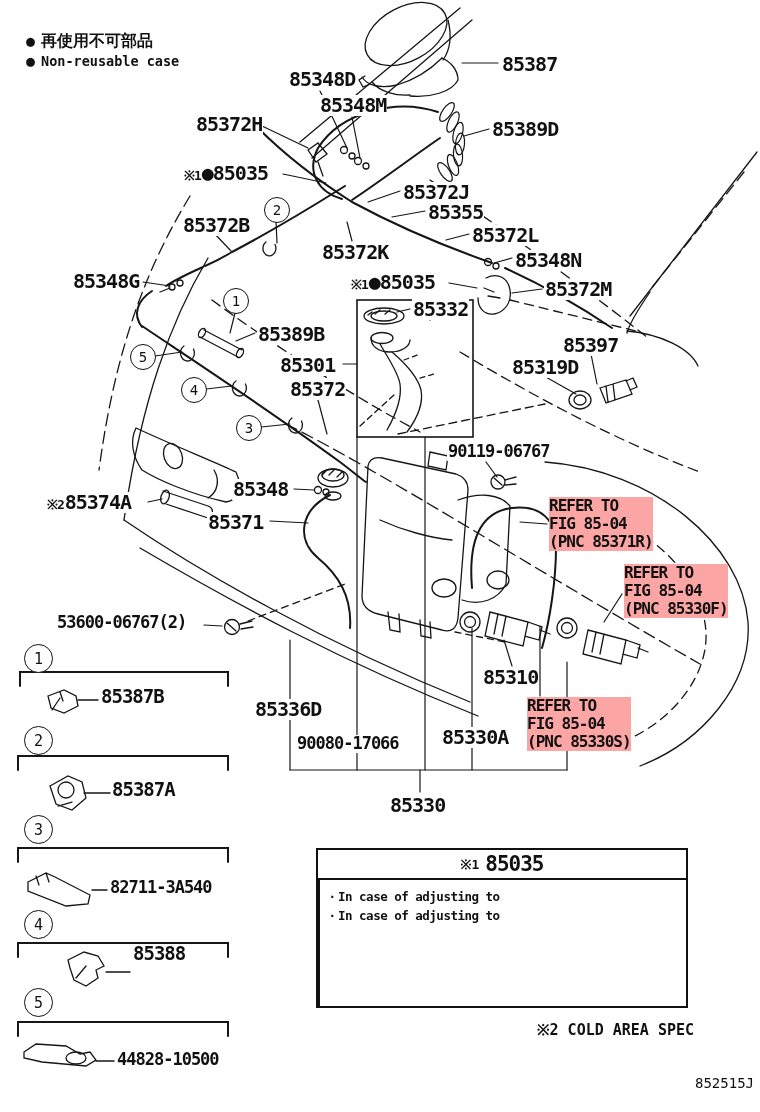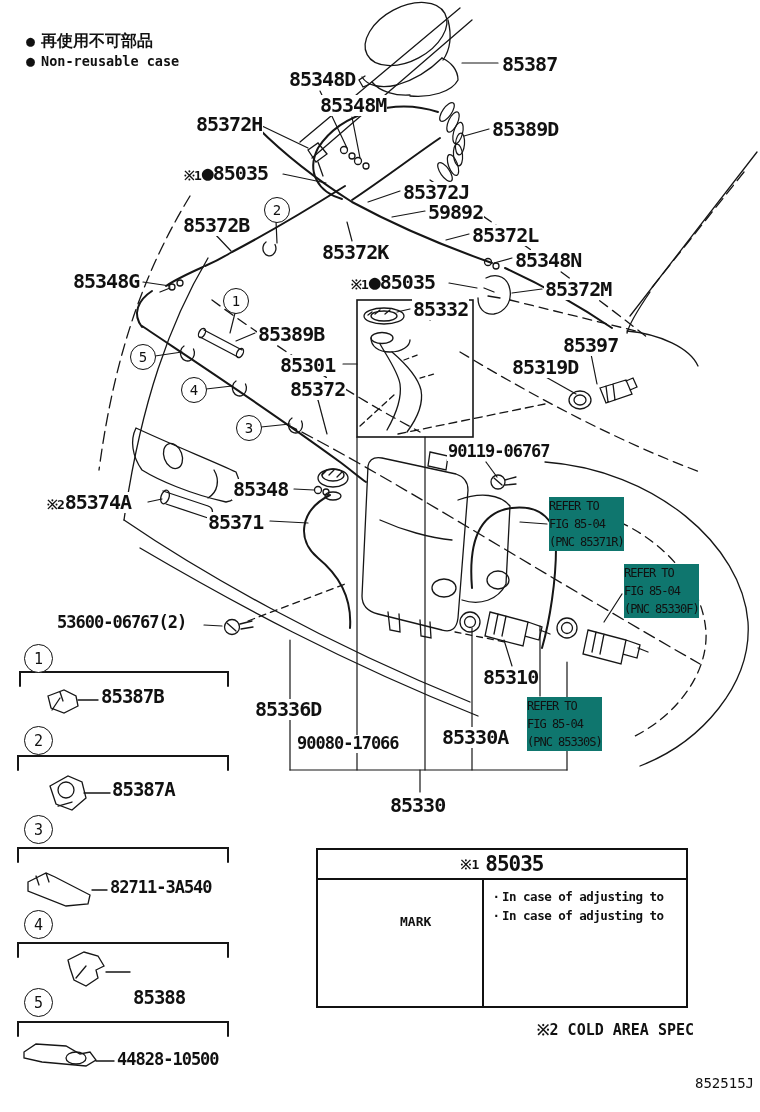--- a/index.html
+++ b/index.html
@@ -4,22 +4,22 @@
 <style>
   html,body{margin:0;padding:0;background:#fff;}
   #stage{position:relative;width:760px;height:1112px;background:#fff;overflow:hidden;
          font-family:"DejaVu Sans Mono","Liberation Mono",monospace;color:#111;}
   svg.art{position:absolute;left:0;top:0;}
   .lbl{position:absolute;font-weight:bold;font-size:20px;letter-spacing:-1px;white-space:nowrap;
        background:#fff;padding:0 1px;line-height:1.05;}
   .lbl.sm{font-size:17px;}
   .lbl.md{font-size:19px;}
   .pfx{font-size:13px;font-weight:bold;margin-right:1px;}
-  .ref{position:absolute;font-weight:normal;font-size:12px;letter-spacing:-1px;line-height:18px;
-       white-space:nowrap;background:#0f766e;}
+  .ref{position:absolute;font-weight:bold;font-size:16px;letter-spacing:-1px;line-height:18px;
+       white-space:nowrap;background:#fca5a5;}
   .ref span{display:block;}
   .callout{position:absolute;width:24px;height:24px;border:1.6px solid #111;border-radius:50%;
            background:#fff;display:flex;align-items:center;justify-content:center;
            font-size:14px;font-weight:normal;}
   .callout.big{width:27px;height:27px;font-size:15px;}
   .legend{position:absolute;left:26px;top:31px;}
   .legend .row{display:flex;align-items:center;gap:6px;line-height:20px;}
   .legend .dot{font-size:15px;}
   .legend .jp{font-size:16px;font-weight:bold;font-family:"DejaVu Sans",sans-serif;}
   .legend .en{font-size:13.5px;font-weight:bold;}
@@ -271,21 +271,21 @@
   </div>
 
   <div class="lbl" style="left:288px;top:69px">85348D</div>
   <div class="lbl" style="left:319px;top:95px">85348M</div>
   <div class="lbl" style="left:501px;top:54px">85387</div>
   <div class="lbl" style="left:195px;top:114px">85372H</div>
   <div class="lbl" style="left:491px;top:119px">85389D</div>
   <div class="lbl" style="left:183px;top:163px"><span class="pfx">※1</span><span>●85035</span></div>
   <div class="lbl" style="left:402px;top:182px">85372J</div>
   <div class="lbl" style="left:182px;top:215px">85372B</div>
-  <div class="lbl" style="left:427px;top:202px">59892</div>
+  <div class="lbl" style="left:427px;top:202px">85355</div>
   <div class="lbl" style="left:471px;top:225px">85372L</div>
   <div class="lbl" style="left:321px;top:242px">85372K</div>
   <div class="lbl" style="left:514px;top:250px">85348N</div>
   <div class="lbl" style="left:72px;top:271px">85348G</div>
   <div class="lbl" style="left:350px;top:272px"><span class="pfx">※1</span><span>●85035</span></div>
   <div class="lbl" style="left:544px;top:279px">85372M</div>
   <div class="lbl" style="left:412px;top:299px">85332</div>
   <div class="lbl" style="left:257px;top:324px">85389B</div>
   <div class="lbl" style="left:562px;top:335px">85397</div>
   <div class="lbl" style="left:279px;top:355px">85301</div>
@@ -297,21 +297,21 @@
   <div class="lbl" style="left:207px;top:512px">85371</div>
   <div class="lbl sm" style="left:56px;top:614px">53600-06767(2)</div>
   <div class="lbl" style="left:482px;top:667px">85310</div>
   <div class="lbl" style="left:254px;top:699px">85336D</div>
   <div class="lbl sm" style="left:296px;top:735px">90080-17066</div>
   <div class="lbl" style="left:441px;top:727px">85330A</div>
   <div class="lbl" style="left:389px;top:795px">85330</div>
   <div class="lbl md" style="left:100px;top:687px">85387B</div>
   <div class="lbl md" style="left:111px;top:780px">85387A</div>
   <div class="lbl sm" style="left:109px;top:879px">82711-3A540</div>
-  <div class="lbl md" style="left:132px;top:988px">85388</div>
+  <div class="lbl md" style="left:132px;top:944px">85388</div>
   <div class="lbl sm" style="left:116px;top:1051px">44828-10500</div>
 
   <div class="ref" style="left:549px;top:497px">
     <span>REFER TO</span>
       <span>FIG 85-04</span>
       <span>(PNC 85371R)</span>
   </div>
   <div class="ref" style="left:624px;top:564px">
     <span>REFER TO</span>
       <span>FIG 85-04</span>
@@ -334,23 +334,20 @@
   <div class="callout big" style="left:24px;top:815px">3</div>
   <div class="callout big" style="left:24px;top:910px">4</div>
   <div class="callout big" style="left:24px;top:988px">5</div>
 
   <div class="ibox">
     <div class="hd">
       <span class="p">※1</span>
       <span class="n">85035</span>
     </div>
     <div class="bd">
-      <div class="cell-l">
-        <span class="marklbl">MARK</span>
-      </div>
       <div class="cell-r">
         <div class="ib-line">
             <span class="dot">·</span>
             <span>In case of adjusting to</span>
           </div>
         <div class="ib-line">
             <span class="dot">·</span>
             <span>In case of adjusting to</span>
           </div>
       </div>

